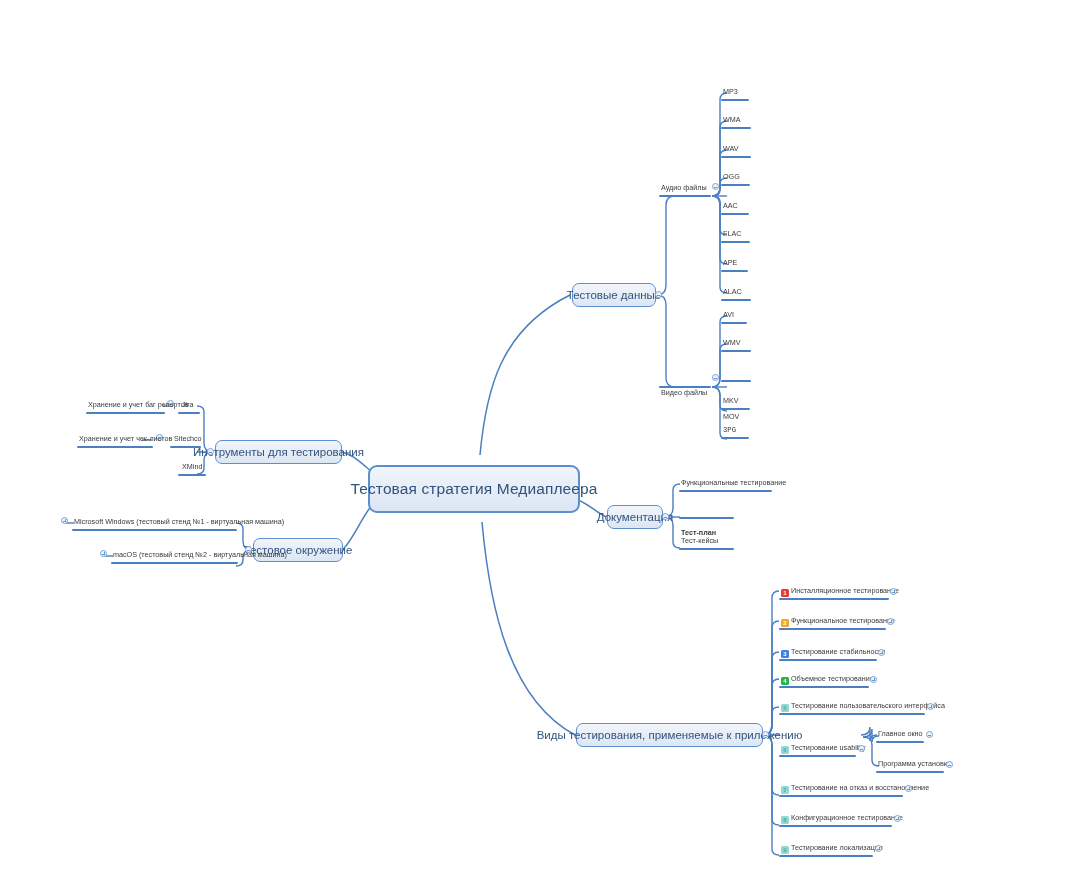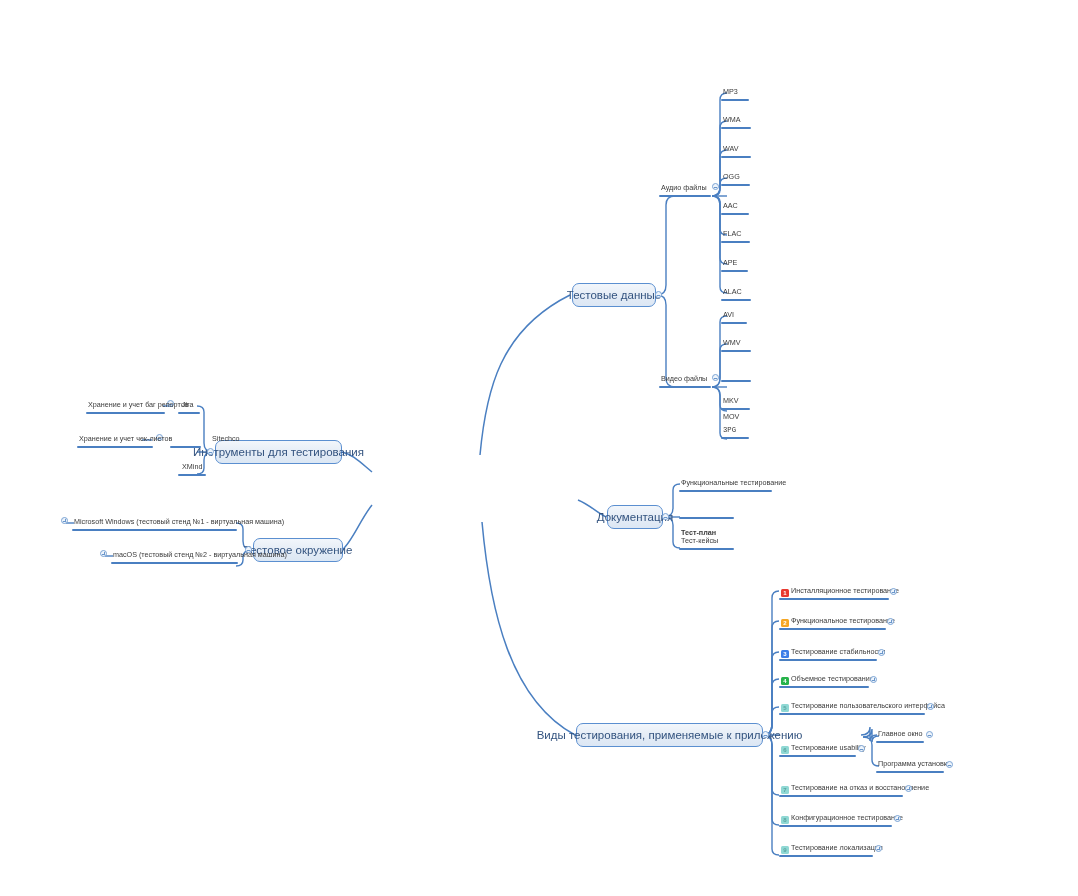--- a/index.html
+++ b/index.html
@@ -157,33 +157,36 @@
       <path d="M 763 735 C 769 735 772 739 772 745 L 772 789 C 772 793 774 795 779 795"></path>
       <path d="M 763 735 C 769 735 772 739 772 745 L 772 819 C 772 823 774 825 779 825"></path>
       <path d="M 763 735 C 769 735 772 739 772 745 L 772 849 C 772 853 774 855 779 855"></path>
 
       <path d="M 861 735 C 867 735 870 732 870 727 L 870 741 C 870 737 872 735 877 735"></path>
       <path d="M 863 737 C 869 737 872 734 872 729 L 872 742 C 872 738 874 736 879 736"></path>
       <path d="M 863 737 C 869 737 872 740 872 745 L 872 760 C 872 764 874 766 879 766"></path>
     </g>
   </svg>
 
+  <div class="node boxed root" style="left:368px;top:465px;width:212px;height:48px;">
+    <span>Тестовая стратегия Медиаплеера</span>
+  </div>
 
   <div class="node boxed main" style="left:572px;top:283px;width:84px;">
     <span>Тестовые данные</span>
   </div>
   <div class="handle" style="left:655px;top:291px;"></div>
 
   <div class="node leaf" style="left:659px;top:183px;">
     <span class="txt">Аудио файлы</span>
   </div>
   <div class="ul" style="left:659px;top:195px;width:52px;"></div>
   <div class="handle" style="left:712px;top:183px;"></div>
 
-  <div class="node leaf" style="left:659px;top:374px;">
+  <div class="node leaf" style="left:659px;top:388px;">
     <span class="txt">Видео файлы</span>
   </div>
   <div class="ul" style="left:659px;top:386px;width:52px;"></div>
   <div class="handle" style="left:712px;top:374px;"></div>
 
   <div class="node leaf" style="left:721px;top:87px;"><span class="txt">MP3</span></div>
   <div class="ul" style="left:721px;top:99px;width:28px;"></div>
   <div class="node leaf" style="left:721px;top:115px;"><span class="txt">WMA</span></div>
   <div class="ul" style="left:721px;top:127px;width:30px;"></div>
   <div class="node leaf" style="left:721px;top:144px;"><span class="txt">WAV</span></div>
@@ -218,21 +221,21 @@
   <div class="node leaf" style="left:180px;top:400px;">
     <span class="txt">Jira</span>
   </div>
   <div class="ul" style="left:178px;top:412px;width:22px;"></div>
   <div class="handle" style="left:167px;top:400px;"></div>
   <div class="node leaf" style="left:86px;top:400px;">
     <span class="txt">Хранение и учет баг репортов</span>
   </div>
   <div class="ul" style="left:86px;top:412px;width:79px;"></div>
 
-  <div class="node leaf" style="left:172px;top:434px;margin-left:38px;">
+  <div class="node leaf" style="left:172px;top:434px;">
     <span class="txt">Sitechco</span>
   </div>
   <div class="ul" style="left:170px;top:446px;width:31px;"></div>
   <div class="handle" style="left:156px;top:434px;"></div>
   <div class="node leaf" style="left:77px;top:434px;">
     <span class="txt">Хранение и учет чек-листов</span>
   </div>
   <div class="ul" style="left:77px;top:446px;width:76px;"></div>
 
   <div class="node leaf" style="left:180px;top:462px;">

